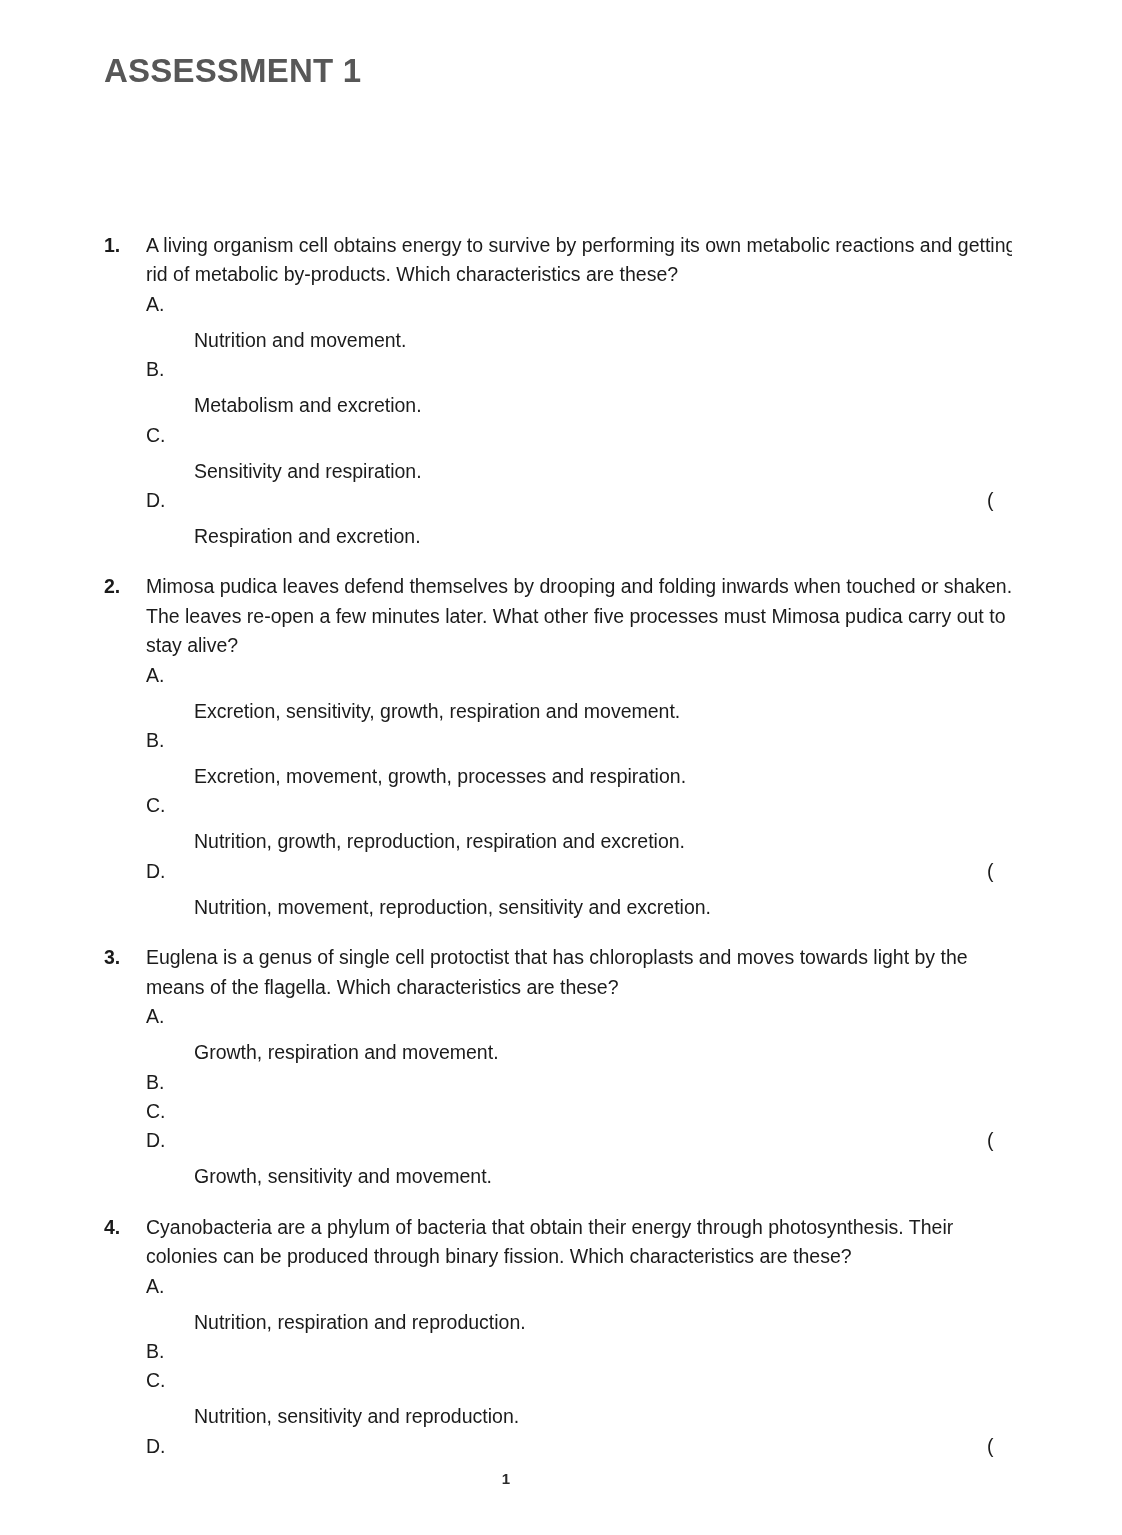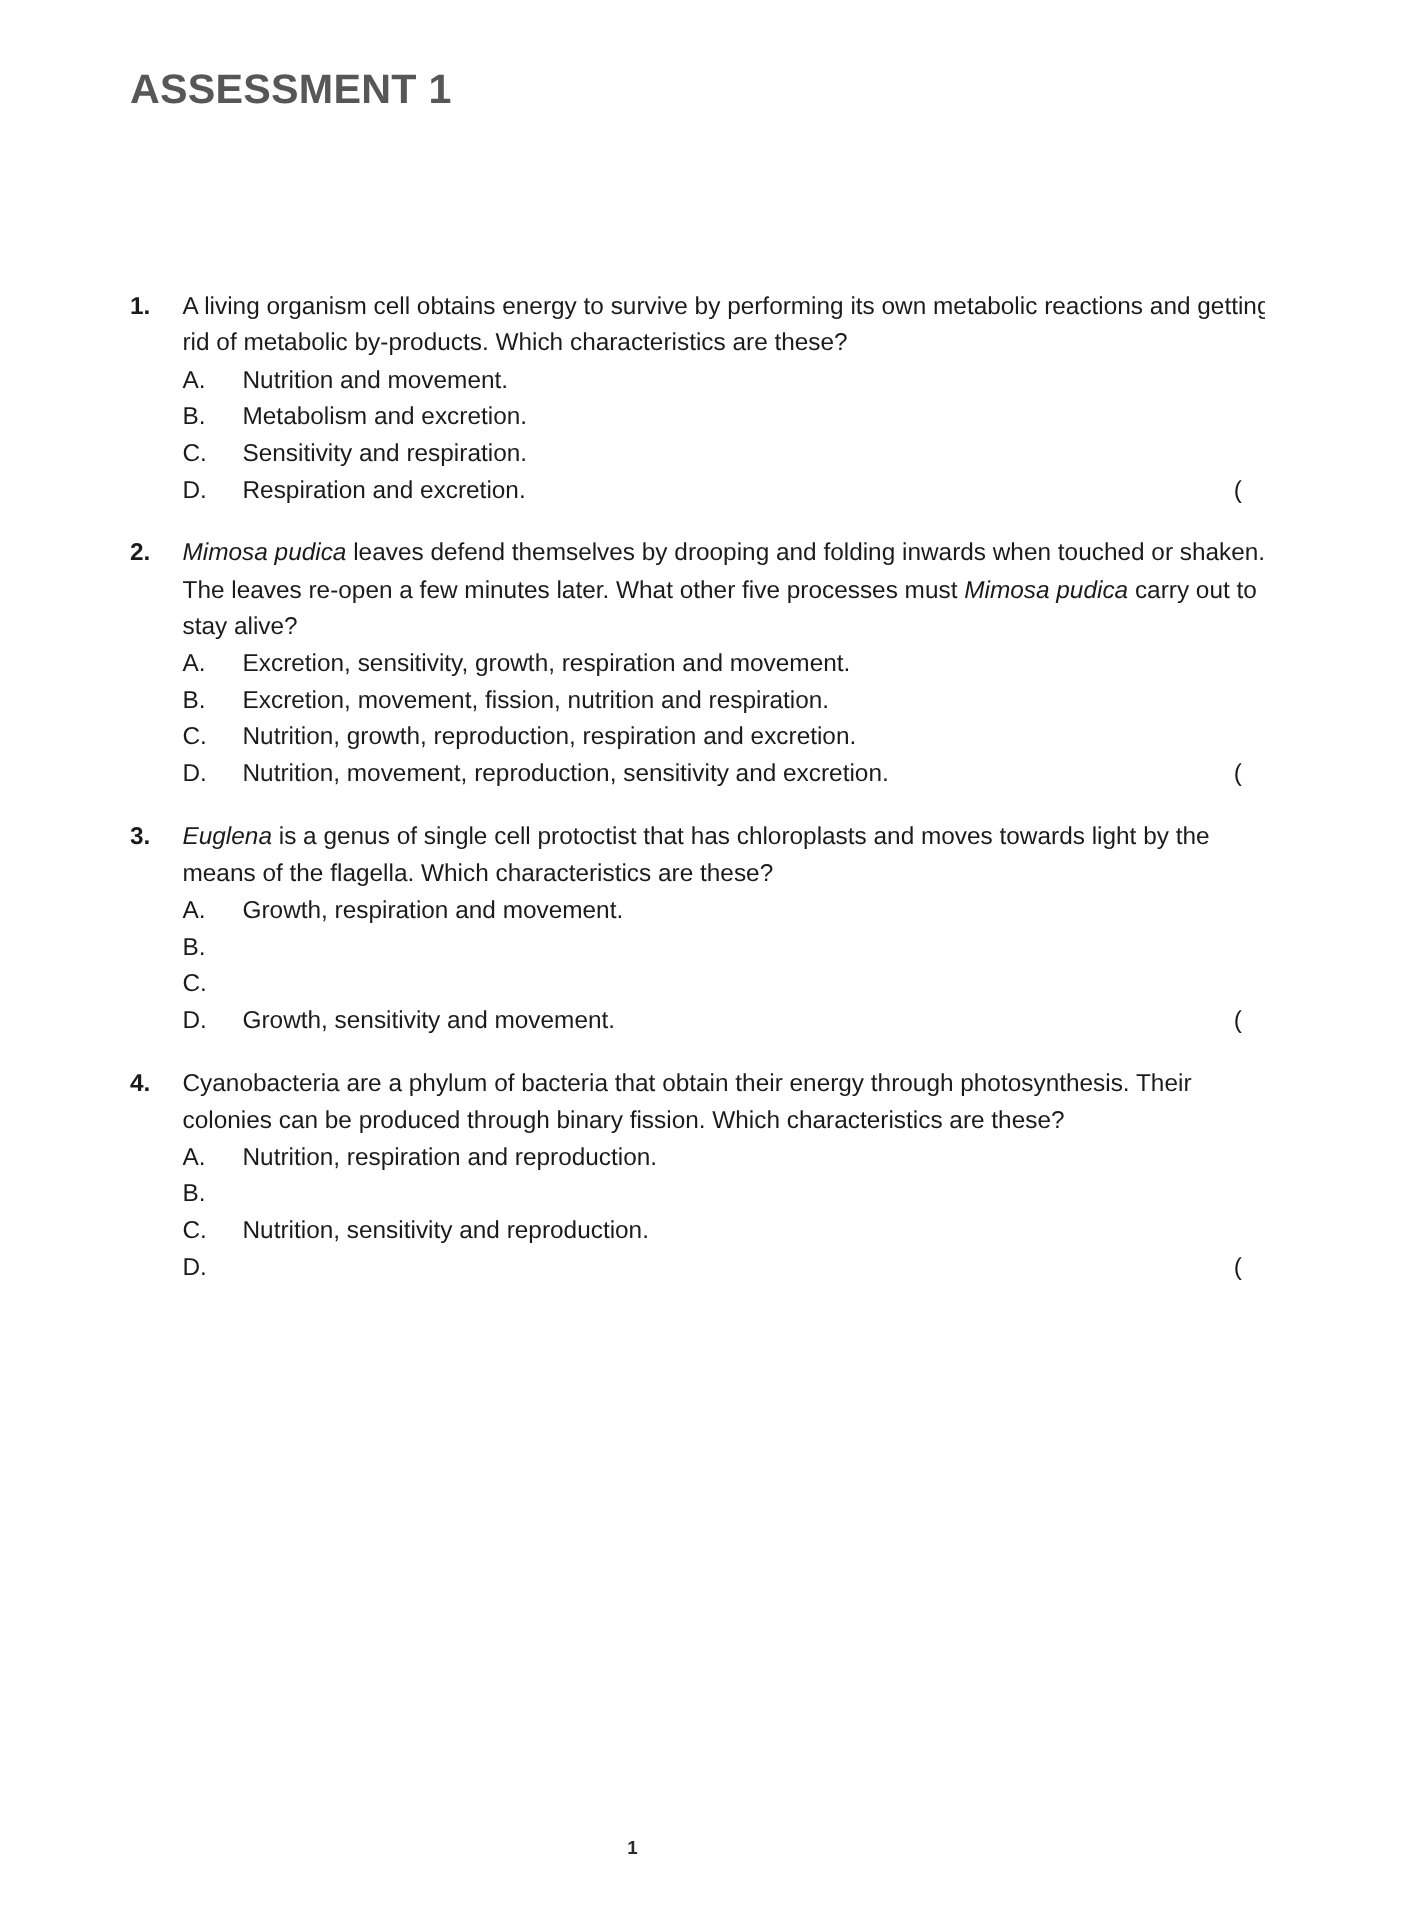--- a/index.html
+++ b/index.html
@@ -66,21 +66,20 @@
 
   .q-stem {
     font-size: 19.5px;
     color: #1b1b1b;
     line-height: 29.4px;
     text-align: left;
     width: 878px;
   }
 
   .q-stem .it {
-    font-style: italic;
   }
 
   .options {
     margin-top: 0;
   }
 
   .option {
     position: relative;
     display: block;
     font-size: 19.5px;
@@ -92,20 +91,21 @@
   .opt-letter {
     position: absolute;
     left: 0;
     top: 0;
     width: 40px;
   }
 
   .opt-text {
     display: inline-block;
     margin-left: 48px;
+    margin-top: 36px;
   }
 
   .answer-bracket {
     position: absolute;
     left: 841px;
     top: 0;
     width: 70px;
     font-size: 19.5px;
     color: #1b1b1b;
     line-height: 29.4px;
@@ -144,21 +144,21 @@
             <div class="option"><span class="opt-letter">D.</span><span class="opt-text">Respiration and excretion.</span><span class="answer-bracket">(      )</span></div>
           </div>
         </div>
       </div>
       <div class="question">
         <div class="q-number">2.</div>
         <div class="q-body">
           <div class="q-stem"><span class="it">Mimosa pudica</span><span> leaves defend themselves by drooping and folding inwards when touched or shaken. The leaves re-open a few minutes later. What other five processes must </span><span class="it">Mimosa pudica</span><span> carry out to stay alive?</span></div>
           <div class="options">
             <div class="option"><span class="opt-letter">A.</span><span class="opt-text">Excretion, sensitivity, growth, respiration and movement.</span></div>
-            <div class="option"><span class="opt-letter">B.</span><span class="opt-text">Excretion, movement, fission, nutrition and respiration.</span></div>
+            <div class="option"><span class="opt-letter">B.</span><span class="opt-text">Excretion, movement, growth, processes and respiration.</span></div>
             <div class="option"><span class="opt-letter">C.</span><span class="opt-text">Nutrition, growth, reproduction, respiration and excretion.</span></div>
             <div class="option"><span class="opt-letter">D.</span><span class="opt-text">Nutrition, movement, reproduction, sensitivity and excretion.</span><span class="answer-bracket">(      )</span></div>
           </div>
         </div>
       </div>
       <div class="question">
         <div class="q-number">3.</div>
         <div class="q-body">
           <div class="q-stem"><span class="it">Euglena</span><span> is a genus of single cell protoctist that has chloroplasts and moves towards light by the means of the flagella. Which characteristics are these?</span></div>
           <div class="options">

